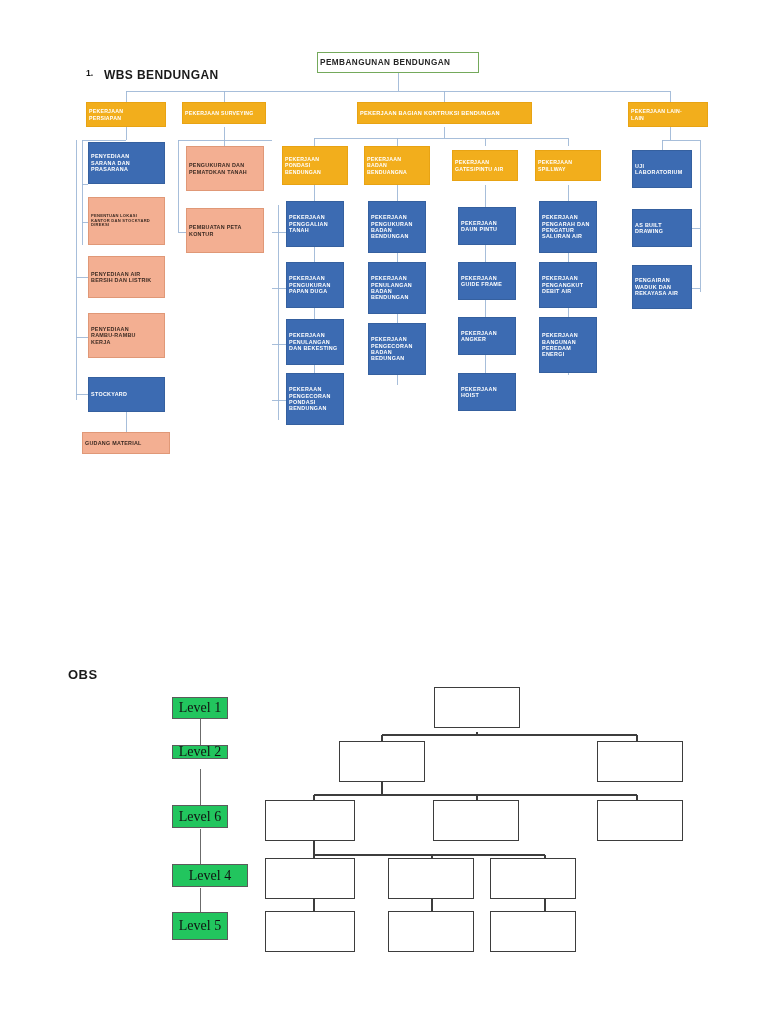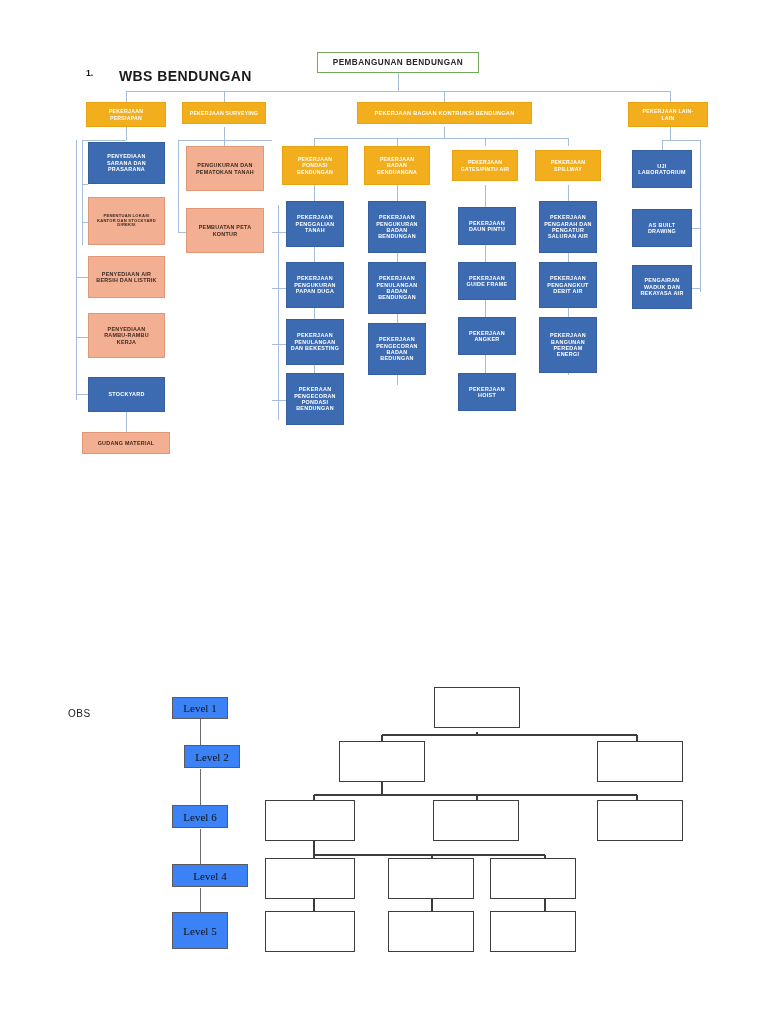--- a/index.html
+++ b/index.html
@@ -25,21 +25,20 @@
     width: 768px;
     height: 1024px;
     pointer-events: none;
   }
   .node {
     position: absolute;
     box-sizing: border-box;
     display: flex;
     align-items: center;
     justify-content: center;
-    text-align: center;
     line-height: 1.18;
     letter-spacing: 0.2px;
     padding: 1px 2px;
     overflow: hidden;
   }
   .node span {
     display: block;
     width: 100%;
     white-space: pre-line;
   }
@@ -84,50 +83,48 @@
   }
   .n-salmon.tiny {
     font-size: 4.1px;
     font-weight: 600;
   }
   
   .heading {
     position: absolute;
     color: #1a1a1a;
     font-weight: 700;
-    font-size: 14px;
+    font-size: 12px;
     letter-spacing: 0.4px;
     white-space: pre;
-    margin-left: 15px;
   }
   .heading-num {
     position: absolute;
     color: #1a1a1a;
     font-weight: 700;
     font-size: 8.6px;
   }
   .obs-label {
     position: absolute;
     color: #1a1a1a;
-    font-weight: 400;
-    font-size: 10px;
+    font-weight: 700;
+    font-size: 13px;
     letter-spacing: 0.5px;
-    margin-top: 41px;
   }
   
   .lvl {
     position: absolute;
     box-sizing: border-box;
-    background: #3b82f6;
+    background: #22c55e;
     border: 1.1px solid #5b5b5b;
     display: flex;
     align-items: center;
     justify-content: center;
     font-family: "Liberation Serif", serif;
-    font-size: 11px;
+    font-size: 14px;
     color: #111111;
   }
   
   .obox {
     position: absolute;
     box-sizing: border-box;
     background: #ffffff;
     border: 1.1px solid #3d3d3d;
   }
 </style>
@@ -402,30 +399,30 @@
   </div>
   <div class="node n-blue" style="left:632px; top:265px; width:60px; height:44px;">
     <span>PENGAIRAN
 WADUK DAN
 REKAYASA AIR</span>
   </div>
 
   <div class="lvl" style="left:172px; top:697px; width:56px; height:22px;">
     <span>Level 1</span>
   </div>
-  <div class="lvl" style="left:184px; top:745px; width:56px; height:23px;align-items:center;">
+  <div class="lvl" style="left:172px; top:745px; width:56px; height:14px;align-items:center;">
     <span>Level 2</span>
   </div>
   <div class="lvl" style="left:172px; top:805px; width:56px; height:23px;">
     <span>Level 6</span>
   </div>
   <div class="lvl" style="left:172px; top:864px; width:76px; height:23px;">
     <span>Level 4</span>
   </div>
-  <div class="lvl" style="left:172px; top:912px; width:56px; height:37px;">
+  <div class="lvl" style="left:172px; top:912px; width:56px; height:28px;">
     <span>Level 5</span>
   </div>
 
   <div class="obox" style="left:434px; top:687px; width:86px; height:41px;"></div>
 
   <div class="obox" style="left:339px; top:741px; width:86px; height:41px;"></div>
   <div class="obox" style="left:597px; top:741px; width:86px; height:41px;"></div>
 
   <div class="obox" style="left:265px; top:800px; width:90px; height:41px;"></div>
   <div class="obox" style="left:433px; top:800px; width:86px; height:41px;"></div>

